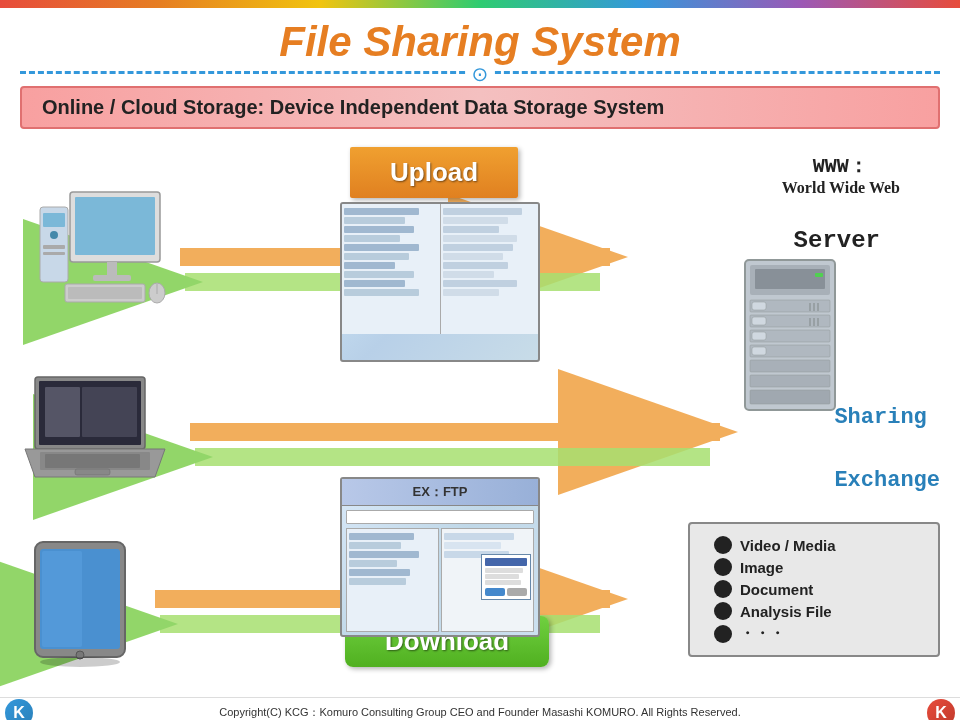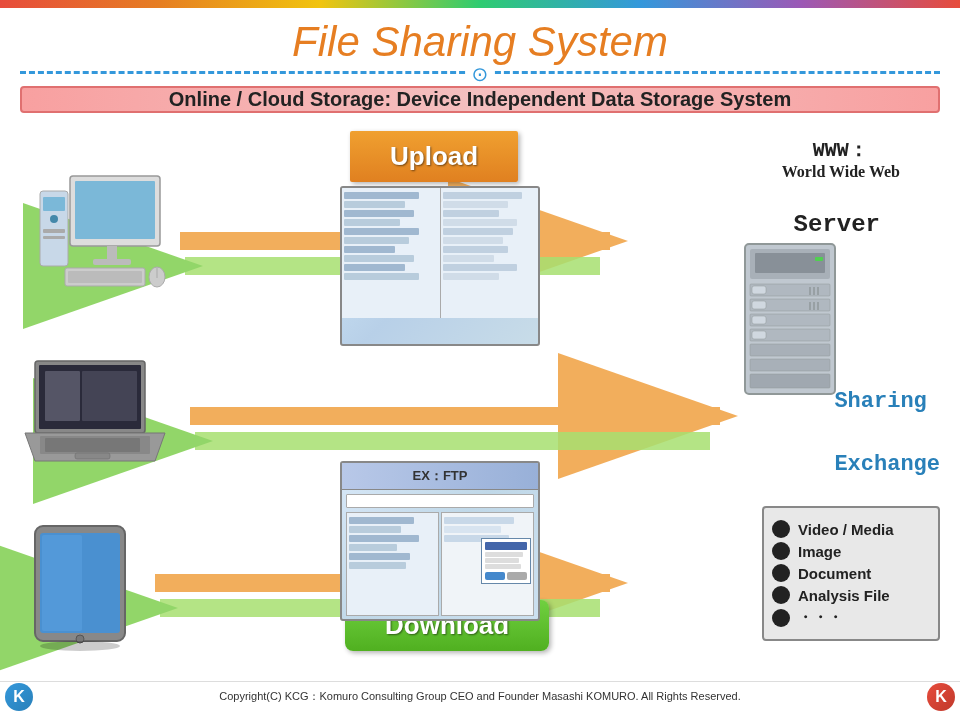--- a/index.html
+++ b/index.html
@@ -20,21 +20,21 @@
 
     
     .header {
       text-align: center;
       padding: 10px 0 5px;
       background: #fff;
     }
     .header h1 {
       font-size: 42px;
       color: #e67e22;
-      font-weight: normal;
+      font-weight: bold;
       font-style: italic;
     }
 
     
     .dashed-line {
       border-top: 3px dashed #3498db;
       margin: 0 20px;
       position: relative;
     }
     .dashed-line::after {
@@ -48,22 +48,21 @@
       background: #fff;
       padding: 0 4px;
     }
 
     
     .subtitle-bar {
       background: linear-gradient(to right, #f8a0a0, #f4c0c0, #f8a0a0);
       border: 2px solid #e07070;
       border-radius: 4px;
       margin: 12px 20px 8px;
-      padding: 0 20px;
-      text-align: center;
+      padding: 8px 20px;
     }
     .subtitle-bar span {
       font-size: 20px;
       font-weight: bold;
       color: #222;
     }
 
     
     .main {
       position: relative;
@@ -209,25 +208,25 @@
       color: #333;
       text-align: center;
       border-bottom: 1px solid #888;
     }
 
     
     .file-types-box {
       position: absolute;
       right: 20px;
       bottom: 40px;
-      width: 178px;
+      width: 252px;
       border: 2px solid #888;
       background: #e8e8e8;
       border-radius: 4px;
-      padding: 8px 8px;
+      padding: 8px 24px;
     }
     .file-types-box .file-item {
       display: flex;
       align-items: center;
       margin: 4px 0;
       font-size: 15px;
       font-weight: bold;
       color: #222;
     }
     .file-types-box .bullet {

